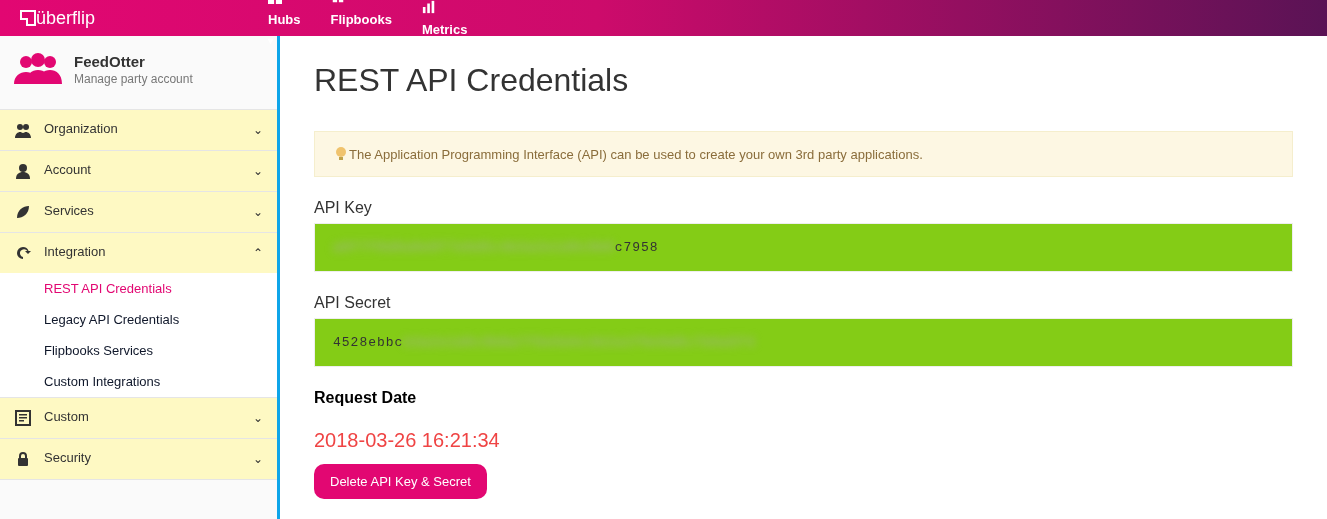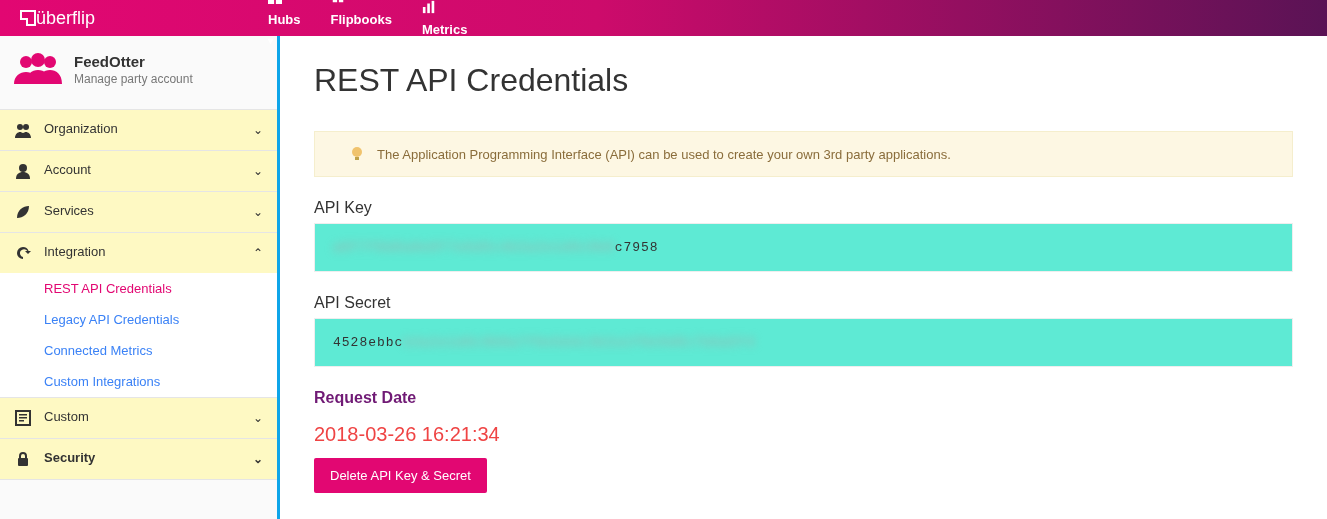--- a/index.html
+++ b/index.html
@@ -12,36 +12,36 @@
   .topnav-item { display: flex; align-items: flex-start; gap: 8px; font-size: 13px; cursor: pointer; font-weight: 600; flex-direction: column; }
   .topnav-item svg { width: 14px; height: 14px; fill: #fff; }
   .caret { font-size: 10px; opacity: 0.9; }
   .container { display: flex; }
   .sidebar { width: 280px; border-right: 3px solid #0ea5e9; background: #fafafa; min-height: 483px; }
   .account-header { display: flex; align-items: center; gap: 12px; padding: 16px 14px 22px 14px; }
   .people-icon svg { width: 48px; height: 32px; fill: #e20772; }
   .account-name { font-size: 15px; font-weight: 700; color: #333; }
   .account-sub { font-size: 12px; color: #777; margin-top: 2px; }
   .side-item { display: flex; align-items: flex-start; gap: 12px; padding: 11px 14px; border-top: 1px solid #e5e5e5; cursor: pointer; background: #fef9c3; color: #333; font-size: 13px; position: relative; }
-  .side-item:last-child { border-bottom: 1px solid #e5e5e5; font-weight: bold; }
+  .side-item:last-child { border-bottom: 1px solid #e5e5e5; }
   .side-item .icon { width: 18px; height: 18px; display: flex; align-items: center; justify-content: center; }
   .side-item .icon svg { width: 16px; height: 16px; fill: #333; }
   .side-item .chev { position: absolute; right: 14px; top: 50%; transform: translateY(-50%); font-size: 12px; color: #333; }
-  .side-sub { padding: 8px 14px 8px 44px; font-size: 13px; color: #3b82f6; cursor: pointer; background: #fff; }
+  .side-sub { padding: 8px 14px 8px 44px; font-size: 13px; color: #0f172a; cursor: pointer; background: #fff; }
   .side-sub.active { color: #e20772; }
   .content { flex: 1; padding: 26px 34px 30px 34px; }
   .page-title { font-size: 32px; font-weight: 400; color: #333; margin-bottom: 32px; }
-  .tip-box { background: #fdf7e3; border: 1px solid #f5eecd; padding: 14px 34px; display: flex; align-items: center; gap: 12px; color: #8a6d3b; margin-bottom: 22px; font-size: 13px; }
+  .tip-box { background: #fdf7e3; border: 1px solid #f5eecd; padding: 14px 18px; display: flex; align-items: center; color: #8a6d3b; margin-bottom: 22px; font-size: 13px; }
   .bulb { width: 16px; height: 16px; }
   .field-label { font-size: 16px; font-weight: 400; color: #333; margin-bottom: 6px; }
-  .field-box { background: #5eead4; border: 1px solid #eee; padding: 16px 18px; font-family: "Courier New", monospace; font-size: 13px; color: #333; margin-bottom: 22px; letter-spacing: 1px; white-space: nowrap; overflow: hidden; }
+  .field-box { background: #84cc16; border: 1px solid #eee; padding: 16px 18px; font-family: "Courier New", monospace; font-size: 13px; color: #333; margin-bottom: 22px; letter-spacing: 1px; white-space: nowrap; overflow: hidden; }
   .field-box .blur { filter: blur(4px); color: #aaa; }
-  .req-date-label { font-size: 16px; font-weight: 700; color: #701a75; margin-bottom: 16px; }
+  .req-date-label { font-size: 16px; font-weight: 700; color: #000000; margin-bottom: 22px; }
   .req-date-val { font-size: 20px; color: #ef4444; margin-bottom: 12px; }
-  .delete-btn { background: #e20772; color: #fff; border: none; padding: 10px 16px; font-size: 13px; cursor: pointer; border-radius: 2px; }
+  .delete-btn { background: #e20772; color: #fff; border: none; padding: 10px 16px; font-size: 13px; cursor: pointer; border-radius: 10px; }
 </style>
 </head>
 <body>
 
 <div class="topbar">
   <div class="logo">
     <span class="logo-mark"></span>
     <span>überflip</span>
   </div>
   <div class="topnav">
@@ -124,21 +124,21 @@
       <span class="icon">
           <svg viewBox="0 0 16 16">
             <path d="M8 2a6 6 0 015.6 4H16l-3 3-3-3h2.4A4 4 0 108 12v2a6 6 0 110-12z"></path>
           </svg>
         </span>
       <span>Integration</span>
       <span class="chev">⌃</span>
     </div>
     <div class="side-sub active">REST API Credentials</div>
     <div class="side-sub">Legacy API Credentials</div>
-    <div class="side-sub">Connected Metrics</div>
+    <div class="side-sub">Flipbooks Services</div>
     <div class="side-sub">Custom Integrations</div>
     <div class="side-item">
       <span class="icon">
           <svg viewBox="0 0 16 16">
             <rect x="1" y="1" width="14" height="14" fill="none" stroke="#333" stroke-width="2"></rect>
             <rect x="4" y="4" width="8" height="1.5"></rect>
             <rect x="4" y="7" width="8" height="1.5"></rect>
             <rect x="4" y="10" width="5" height="1.5"></rect>
           </svg>
         </span>

